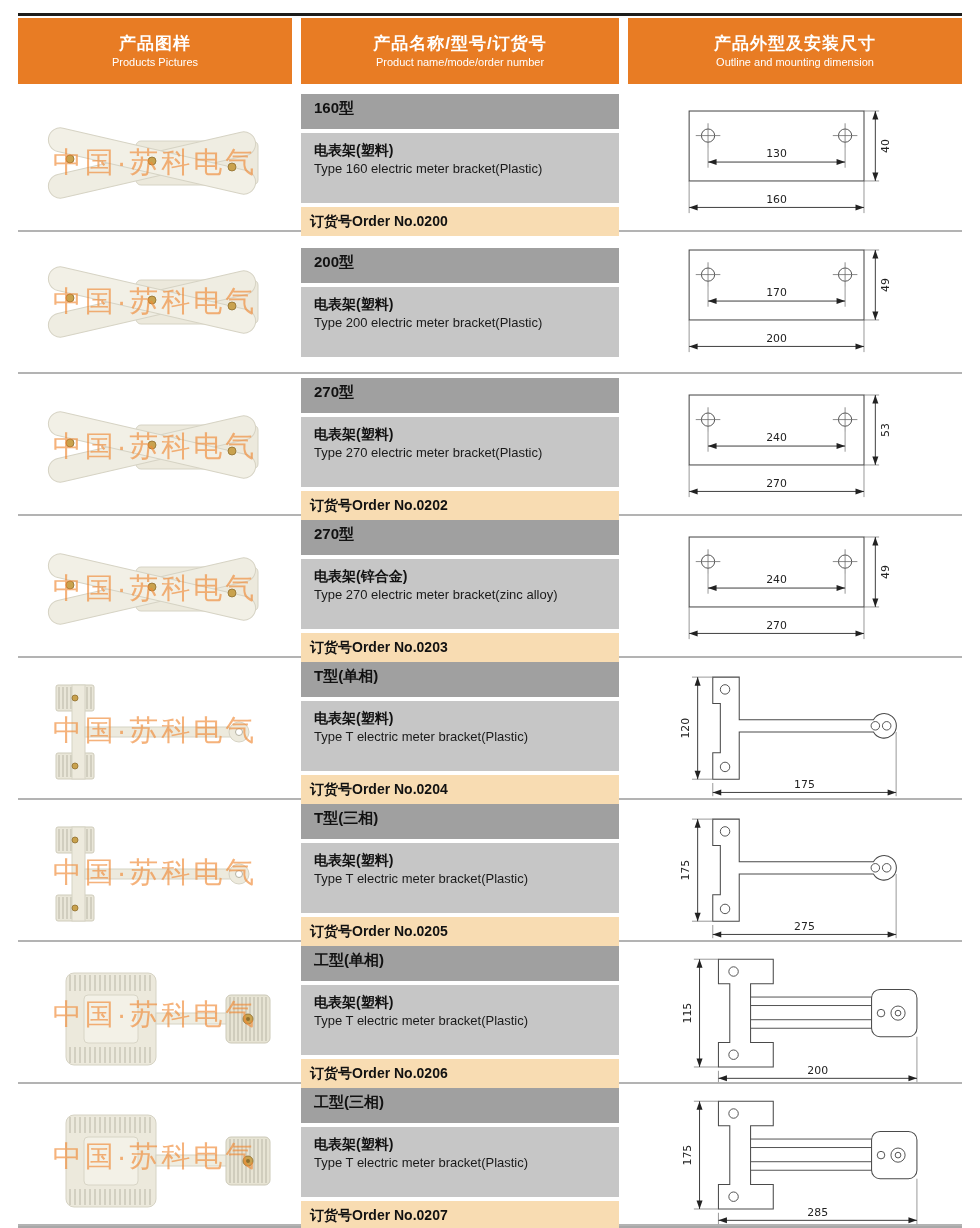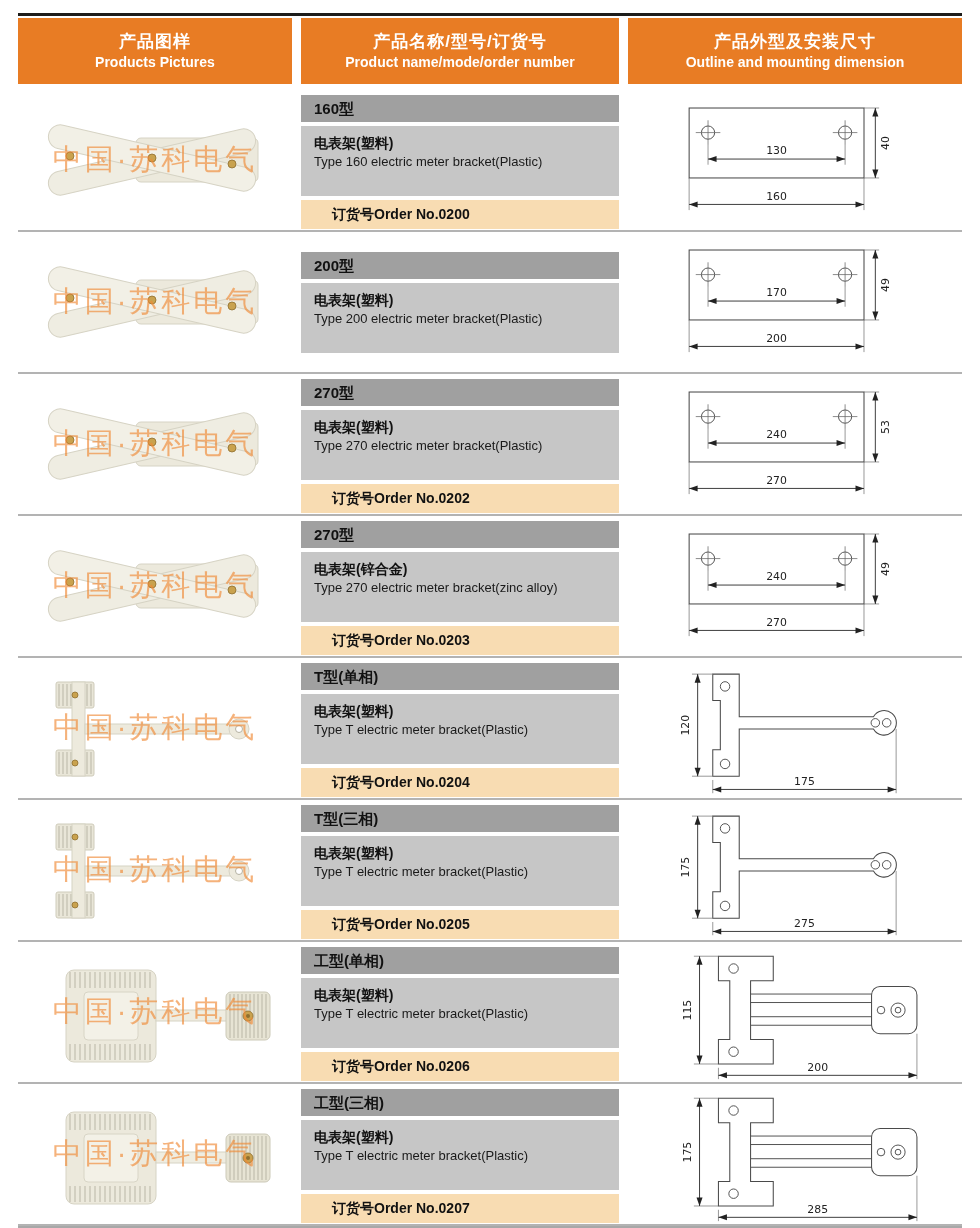--- a/index.html
+++ b/index.html
@@ -3,31 +3,31 @@
 <meta charset="utf-8">
 <style>
   html,body{margin:0;padding:0;background:#ffffff;}
   body{width:980px;font-family:"Liberation Sans","DejaVu Sans",sans-serif;}
   .page{width:980px;height:1228px;box-sizing:border-box;padding:13px 18px 0;position:relative;background:#fff;}
   .top-line{height:3px;background:var(--line-dark,#1d1d1b);margin-bottom:2px;}
   .grid3{display:grid;grid-template-columns:274px 318px 334px;column-gap:9px;}
   .header-row{height:66px;margin-bottom:6px;}
   .hcell{background:var(--header-bg,#e87c24);color:var(--header-text,#fff);display:flex;flex-direction:column;align-items:center;justify-content:center;text-align:center;line-height:1.3;}
   .h-zh{font-size:17px;font-weight:bold;letter-spacing:1px;}
-  .h-en{font-size:14px;font-weight:bold;}
+  .h-en{font-size:11px;font-weight:normal;}
   .row{height:140px;border-bottom:2px solid var(--divider,#b3b3b3);align-items:center;}
   .photo-wrap{position:relative;width:274px;height:132px;}
   .photo-svg{width:274px;height:132px;display:block;}
   .watermark{position:absolute;inset:0;display:flex;align-items:center;justify-content:center;font-size:29px;font-weight:normal;letter-spacing:3px;color:var(--watermark,#f08a36);opacity:.65;white-space:nowrap;pointer-events:none;}
   .info{padding-top:4px;}
-  .type-bar{height:27px;line-height:27px;background:var(--type-bar-bg,#a0a0a0);color:#111;font-size:15px;font-weight:bold;padding-left:13px;margin-bottom:4px;}
+  .type-bar{height:35px;line-height:27px;background:var(--type-bar-bg,#a0a0a0);color:#111;font-size:15px;font-weight:bold;padding-left:13px;margin-bottom:4px;}
   .desc-bar{background:var(--desc-bg,#c6c6c6);box-sizing:border-box;height:70px;padding:8px 13px 0;margin-bottom:4px;}
   .name-zh{font-size:14px;font-weight:bold;color:#111;line-height:19px;}
   .name-en{font-size:13px;color:#1a1a1a;line-height:18px;}
-  .order-bar{height:29px;line-height:29px;background:var(--order-bg,#f8dcb2);color:#111;font-size:14px;font-weight:bold;padding-left:31px;}
+  .order-bar{height:29px;line-height:29px;background:var(--order-bg,#f8dcb2);color:#111;font-size:14px;font-weight:bold;padding-left:9px;}
   .drawing-wrap{display:flex;align-items:center;justify-content:center;}
   .drawing-svg{width:334px;height:138px;display:block;}
   .drawing-svg text{font-family:"DejaVu Sans",sans-serif;font-size:11.5px;fill:#222;}
   .bottom-line{height:3px;background:#a8a8a8;}
 </style>
 </head>
 <body>
 
 <div class="page">
   <div class="top-line"></div>

